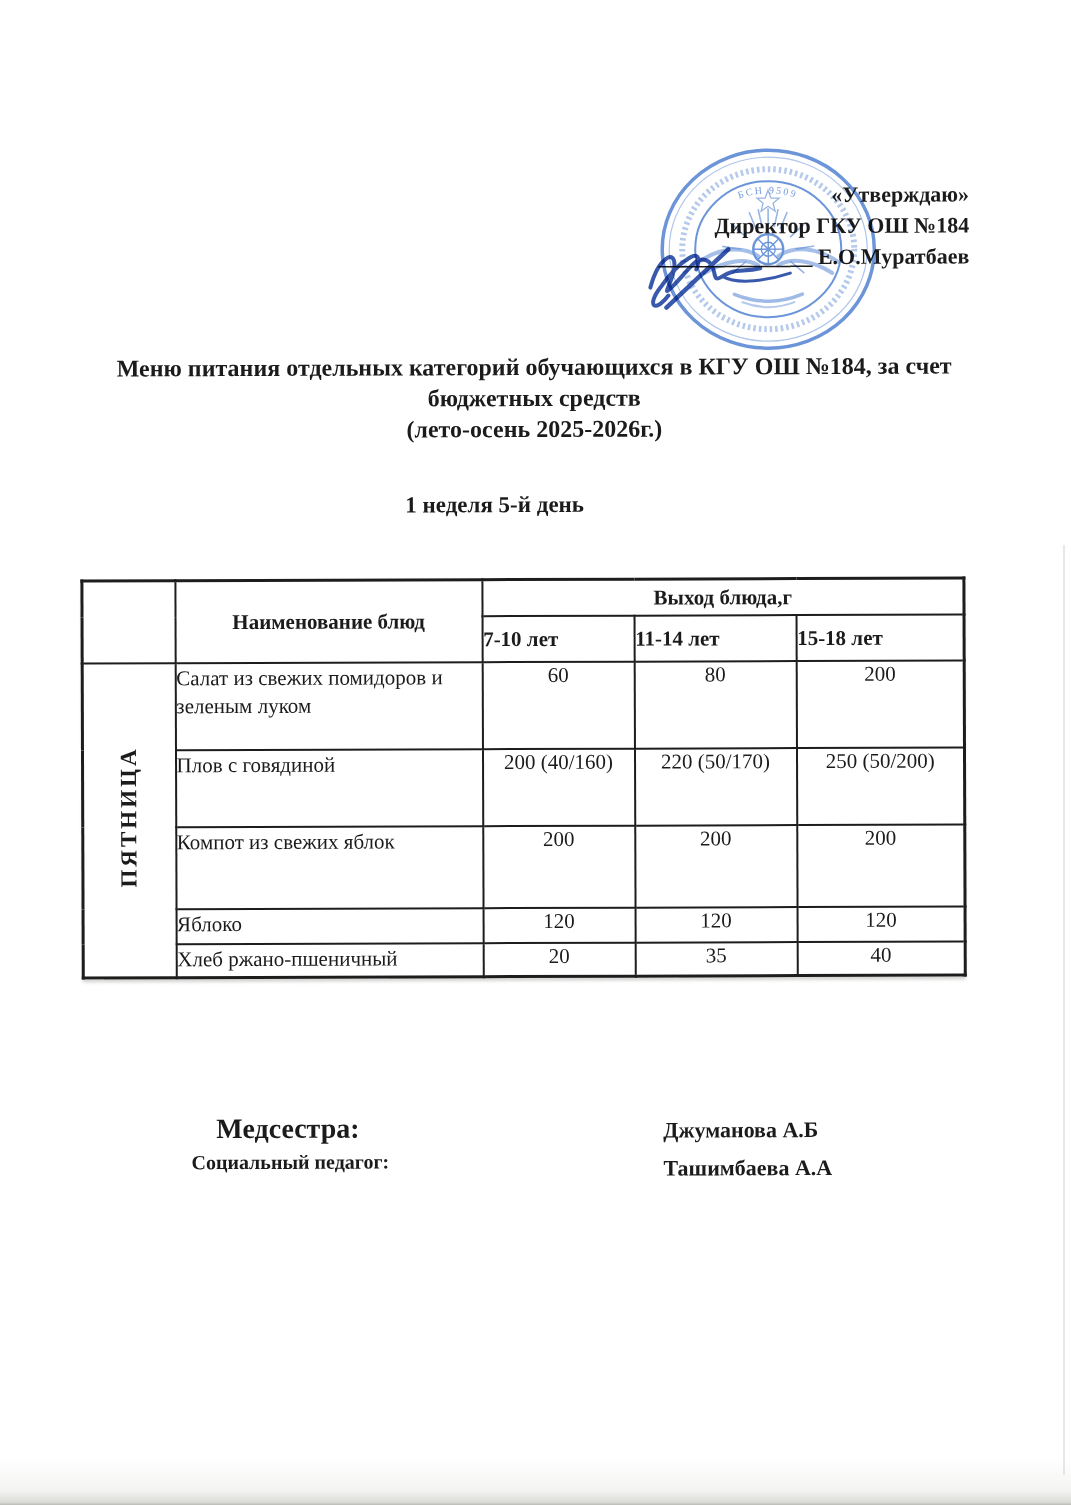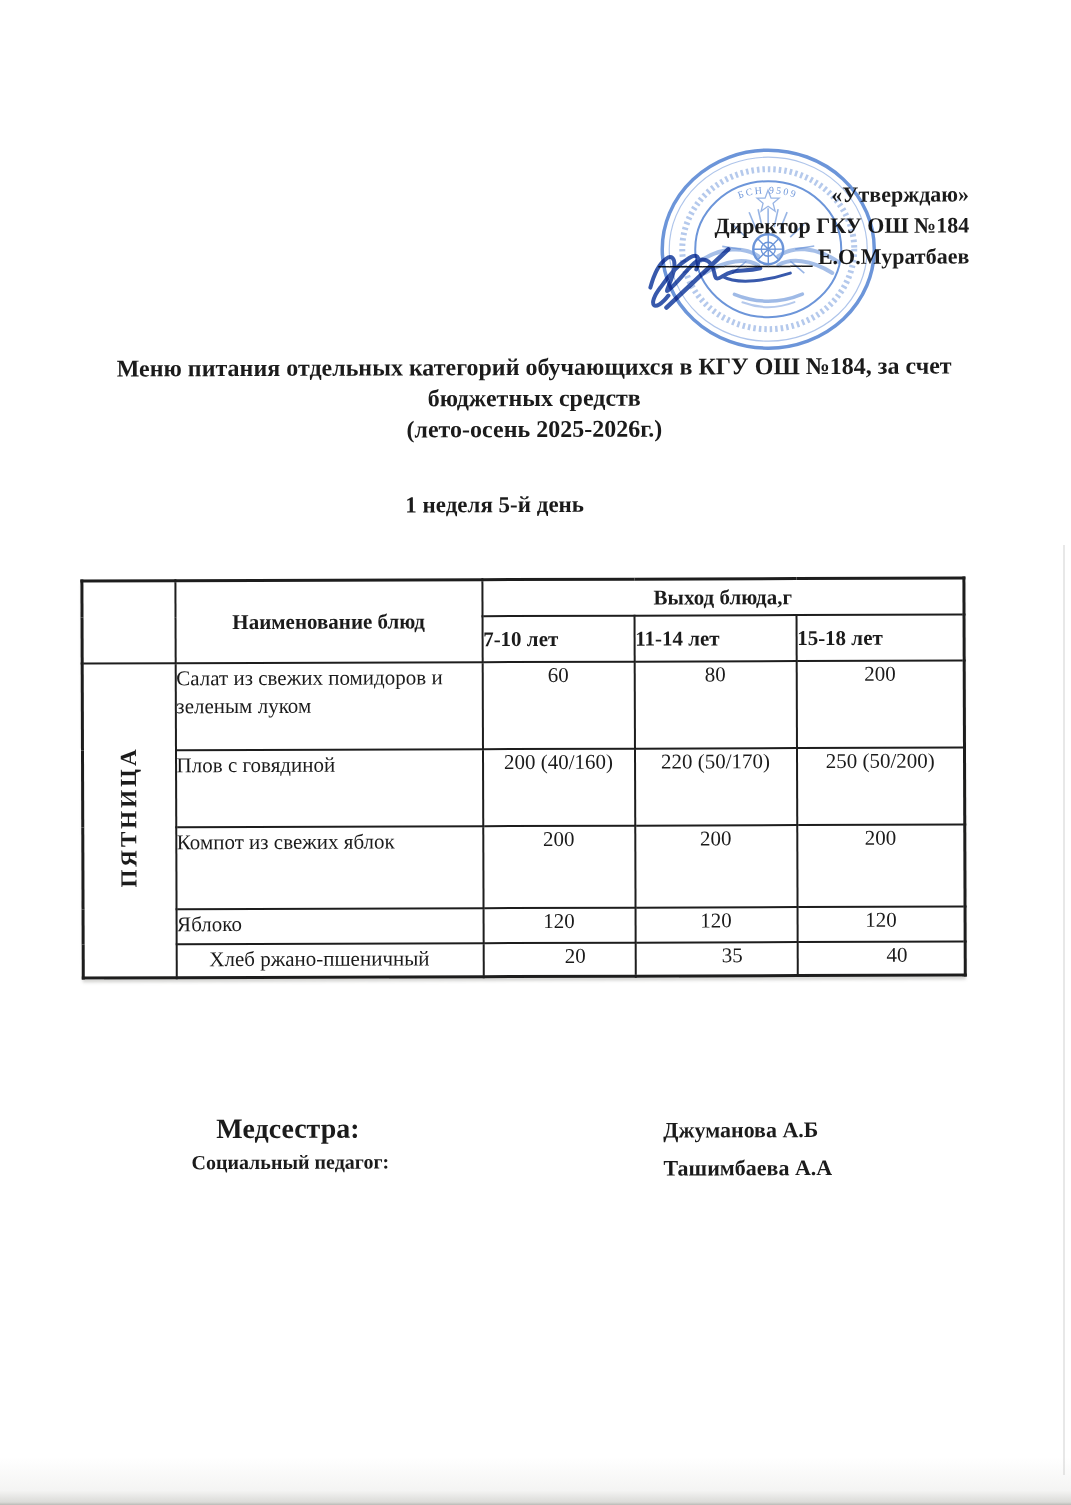--- a/index.html
+++ b/index.html
@@ -77,21 +77,21 @@
   .c-a1{width:152px;}
   .c-a2{width:162px;}
   .c-a3{width:168px;}
 
   tr.hr1 td{height:34px;}
   tr.hr2 td{height:44px;}
   tr.r1 td{height:85px;}
   tr.r2 td{height:75px;}
   tr.r3 td{height:80px;}
   tr.r4 td{height:33px;}
-  tr.r5 td{height:31px;padding-left:32px;}
+  tr.r5 td{height:31px;}
 
   .out-head{
     text-align:center;vertical-align:middle;
     font-weight:bold;
   }
   .name-head{
     text-align:center;vertical-align:middle;
     font-weight:bold;
   }
   .age-head{

